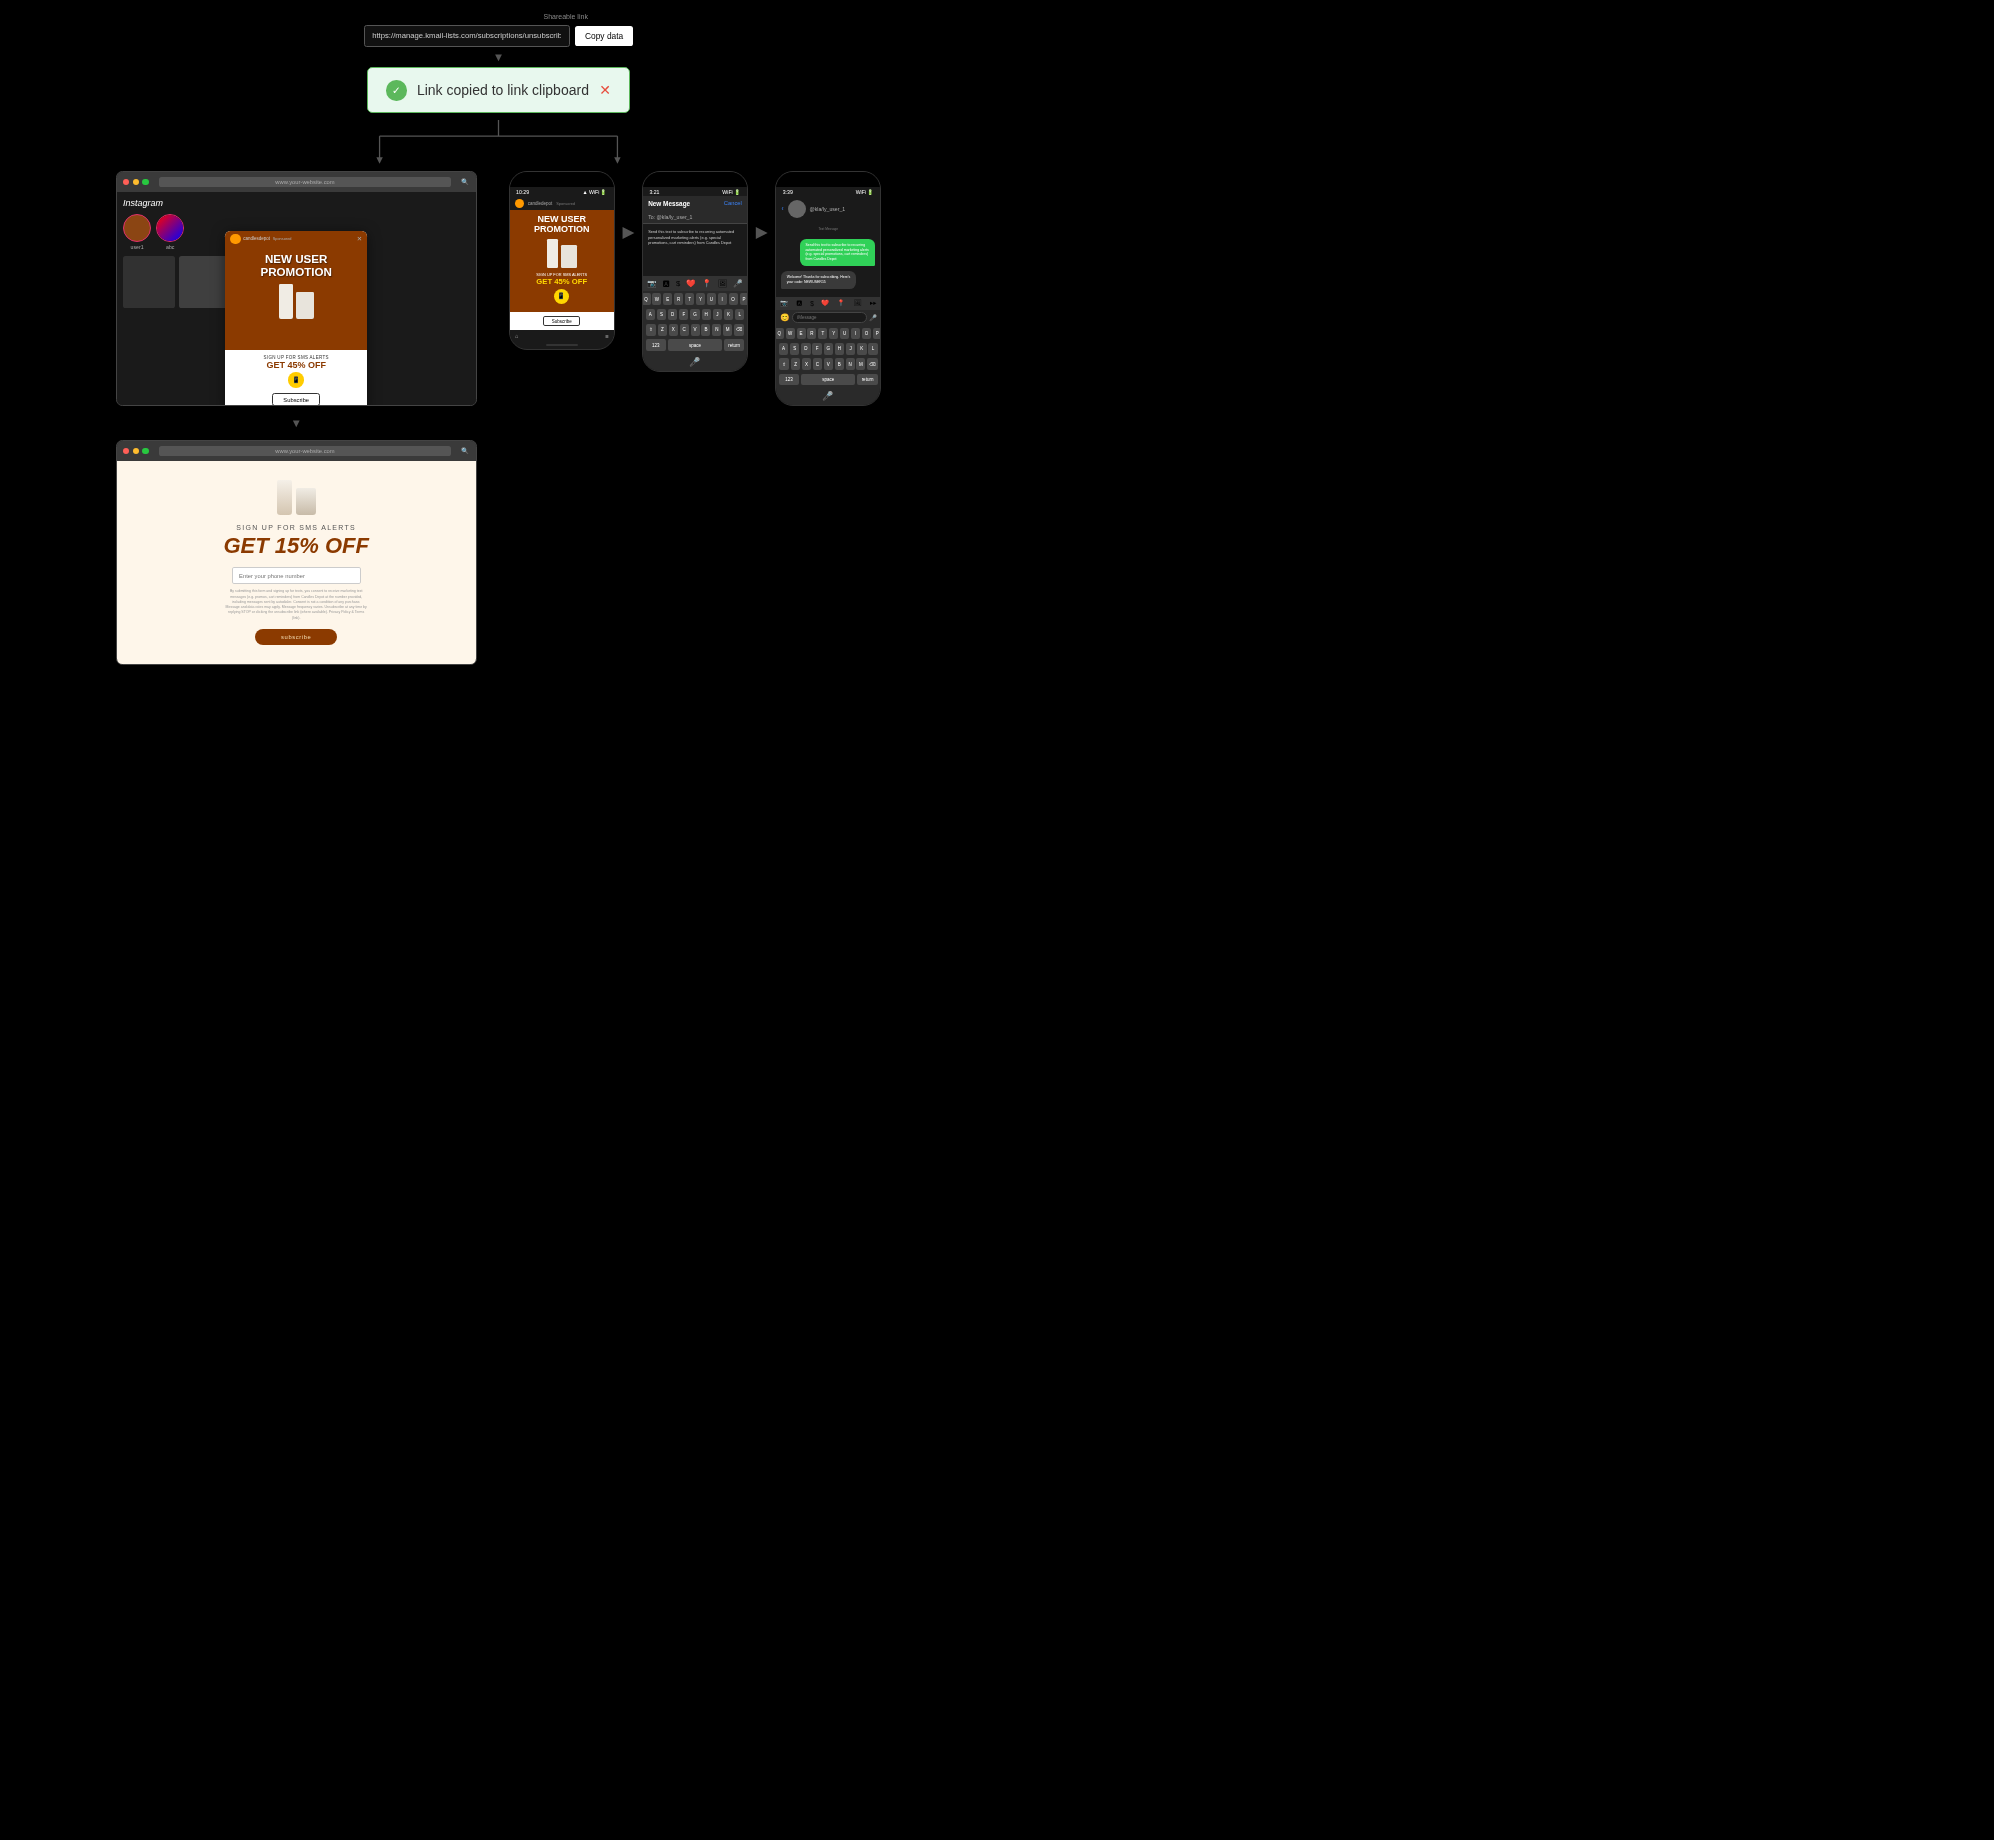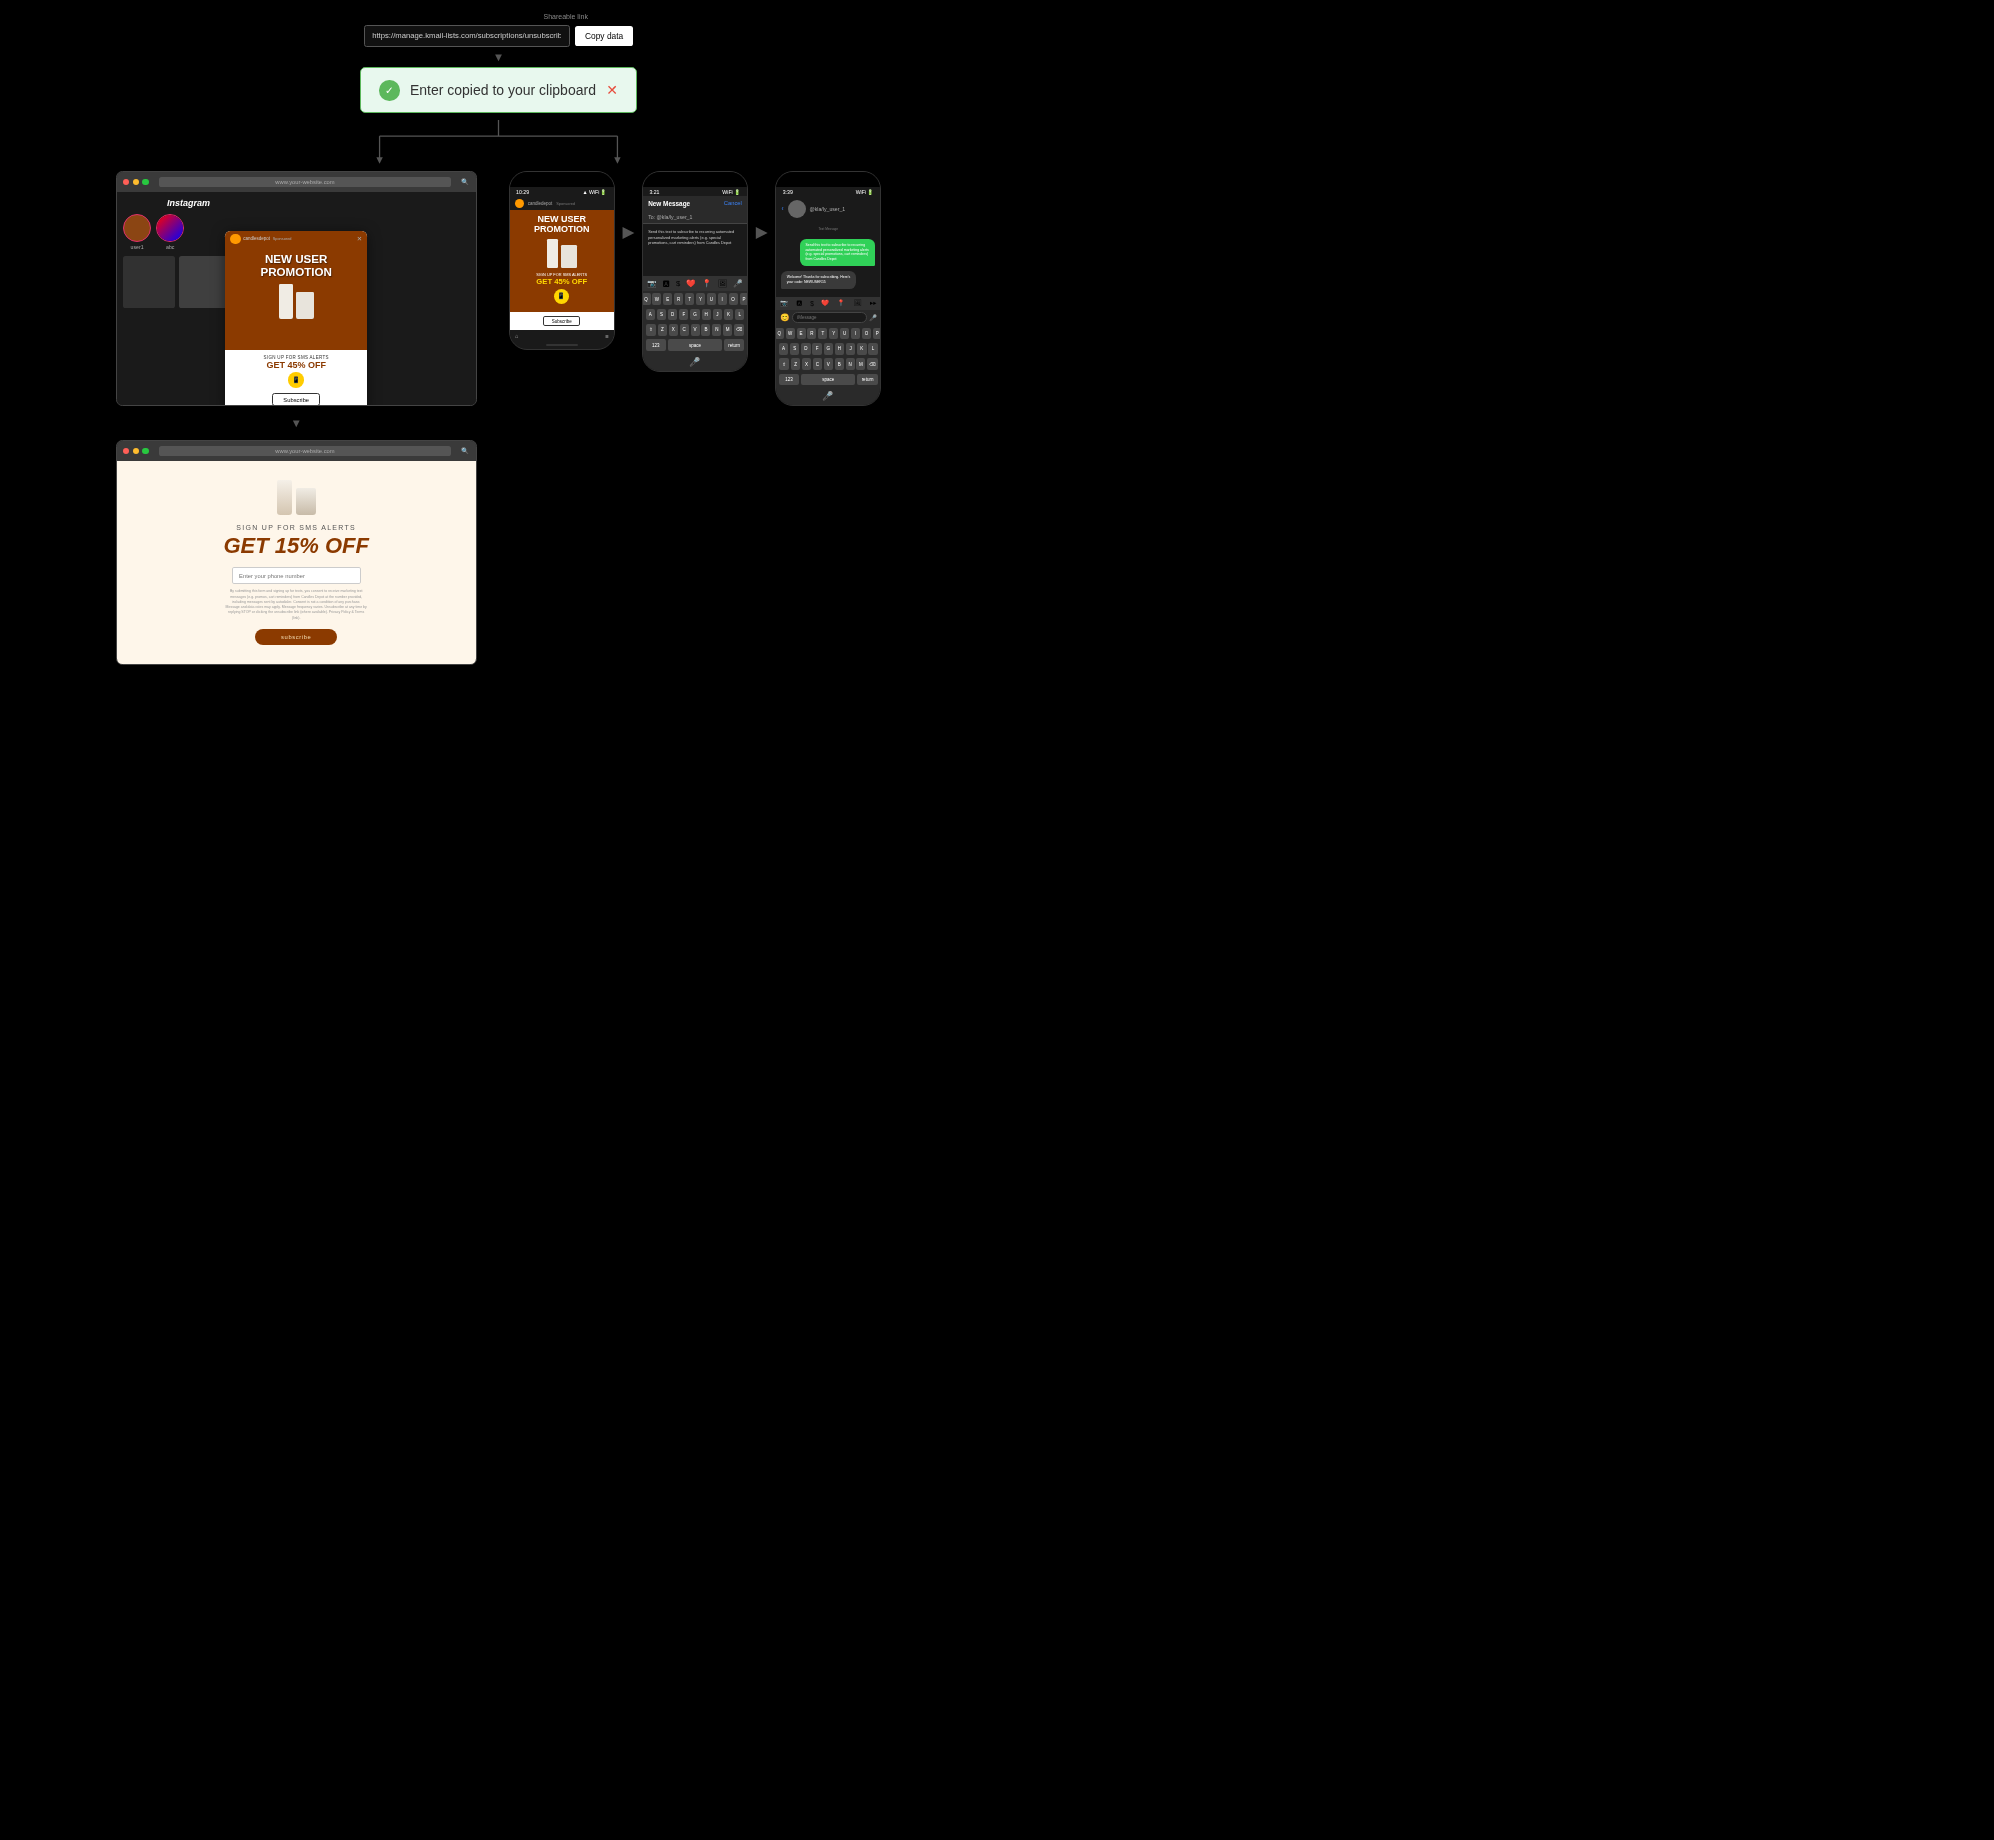--- a/index.html
+++ b/index.html
@@ -142,24 +142,23 @@
     }
 
     
     .instagram-feed {
       padding: 6.4px;
     }
 
     .ig-header {
       color: #fff;
       font-size: 9px;
-      font-weight: 700;
+      font-weight: 400;
       margin-bottom: 5.2px;
       font-style: italic;
-      margin-left: 44px;
     }
 
     .ig-stories-row {
       display: flex;
       gap: 5.2px;
       margin-bottom: 6.4px;
     }
 
     .ig-story-item {
       display: flex;
@@ -673,21 +672,21 @@
       <div class="link-row">
         <input class="link-input" type="text" value="https://manage.kmail-lists.com/subscriptions/unsubscribed?..." style="">
         <button class="copy-btn">Copy data</button>
       </div>
     </div>
 
     <div class="arrow-connector">▼</div>
 
     <div class="success-notification">
       <div class="success-check">✓</div>
-      <span class="success-text">Enter copied to your clipboard</span>
+      <span class="success-text">Link copied to link clipboard</span>
       <span class="close-x">✕</span>
     </div>
 
     <div class="branch-connector">
       <svg width="451" height="45" viewBox="0 0 700 70">
 
         <line x1="350" y1="0" x2="350" y2="25" stroke="#555" stroke-width="2"></line>
 
         <line x1="165" y1="25" x2="535" y2="25" stroke="#555" stroke-width="2"></line>
 

